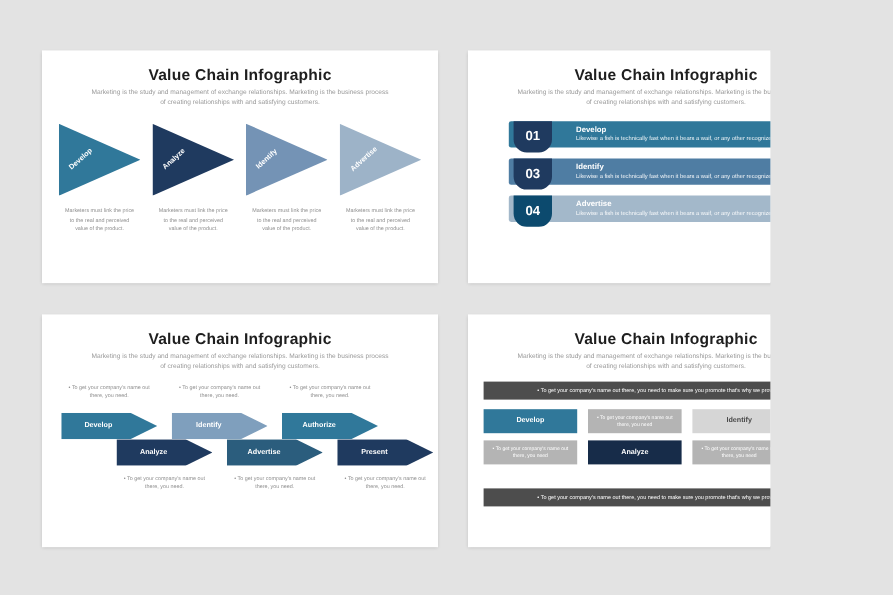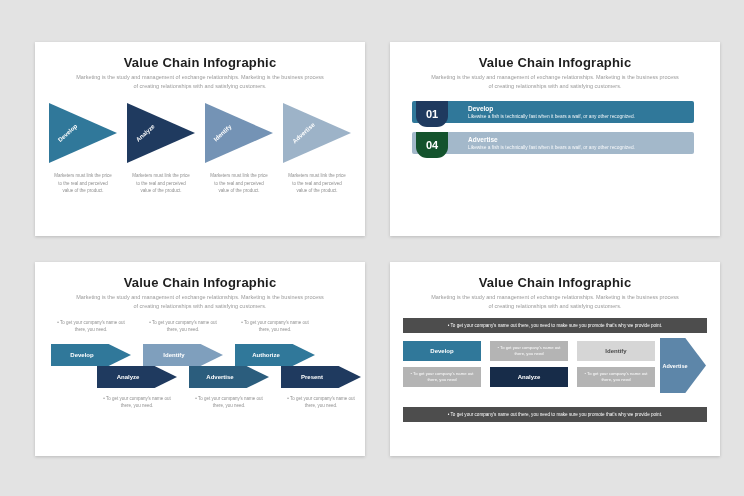--- a/index.html
+++ b/index.html
@@ -1,18 +1,18 @@
 <!DOCTYPE html>
 <html><head>
 <meta charset="utf-8">
 <style>
   * { margin:0; padding:0; box-sizing:border-box; }
   html,body { width:744px; height:496px; }
   body { font-family:"Liberation Sans", sans-serif; background:#e3e3e3; }
-  .canvas { position:relative; width:744px; height:496px; background:#e3e3e3; overflow:hidden;text-decoration:underline; }
+  .canvas { position:relative; width:642px; height:496px; background:#e3e3e3; overflow:hidden;text-decoration:underline; }
 
   .card { position:absolute; width:330px; height:194px; background:#ffffff;
           box-shadow:0 1px 3px rgba(0,0,0,.18); }
   .card.c1 { left:35px;  top:42px; }
   .card.c2 { left:390px; top:42px; }
   .card.c3 { left:35px;  top:262px; }
   .card.c4 { left:390px; top:262px; }
 
   .slide-title { text-align:center; font-size:13px; font-weight:bold; color:#1e1e1e;
                  padding-top:13px; letter-spacing:.2px; }
@@ -23,21 +23,21 @@
   .tri-row { display:flex; justify-content:center; gap:10px; margin-top:13px; }
   .tri-step { width:68px; display:flex; flex-direction:column; align-items:center; }
   .tri { position:relative; width:68px; height:60px;
          clip-path:polygon(0 0, 100% 50%, 0 100%); }
   .tri-label { position:absolute; left:7px; top:27px; transform:rotate(-42deg);
                color:#fff; font-size:6px; font-weight:bold; white-space:nowrap; }
   .tri-desc { margin-top:9px; width:58px; text-align:center; font-size:4.5px;
               line-height:1.7; color:#8f8f8f; }
 
   
-  .banner-list { margin-top:11px; padding:0 26px 0 12px; }
+  .banner-list { margin-top:11px; padding:0 26px 0 24px; }
   .banner-row { position:relative; height:26px; margin-bottom:5px; }
   .banner-bar { position:absolute; left:10px; right:0; top:0; height:22px;
                 display:flex; flex-direction:column; justify-content:center;
                 padding-left:56px; color:#fff; border-radius:2px; }
   .banner-title { font-size:6.5px; font-weight:bold; margin-bottom:1.5px; }
   .banner-desc { font-size:4.8px; opacity:.92; }
   .banner-badge { position:absolute; left:14px; top:0; width:32px; height:26px;
                   border-radius:0 0 11px 11px; display:flex; align-items:center;
                   justify-content:center; color:#fff; font-size:11px; font-weight:bold;
                   z-index:2; }
@@ -116,23 +116,30 @@
 
       <div class="banner-row">
         <div class="banner-badge" style="background-color: rgb(31, 58, 95);">01</div>
         <div class="banner-bar" style="background-color: rgb(48, 120, 154);">
           <div class="banner-title">Develop</div>
           <div class="banner-desc">Likewise a fish is technically fast when it bears a waif, or any other recognized.</div>
         </div>
       </div>
 
 
+      <div class="banner-row">
+        <div class="banner-badge" style="background-color: rgb(31, 58, 95);">03</div>
+        <div class="banner-bar" style="background-color: rgb(79, 125, 163);">
+          <div class="banner-title">Identify</div>
+          <div class="banner-desc">Likewise a fish is technically fast when it bears a waif, or any other recognized.</div>
+        </div>
+      </div>
 
       <div class="banner-row">
-        <div class="banner-badge" style="background-color: #14532d;">04</div>
+        <div class="banner-badge" style="background-color: #0c4a6e;">04</div>
         <div class="banner-bar" style="background-color: rgb(163, 184, 202);">
           <div class="banner-title">Advertise</div>
           <div class="banner-desc">Likewise a fish is technically fast when it bears a waif, or any other recognized.</div>
         </div>
       </div>
 
     </div>
   </div>
 
   <div class="card c3">

